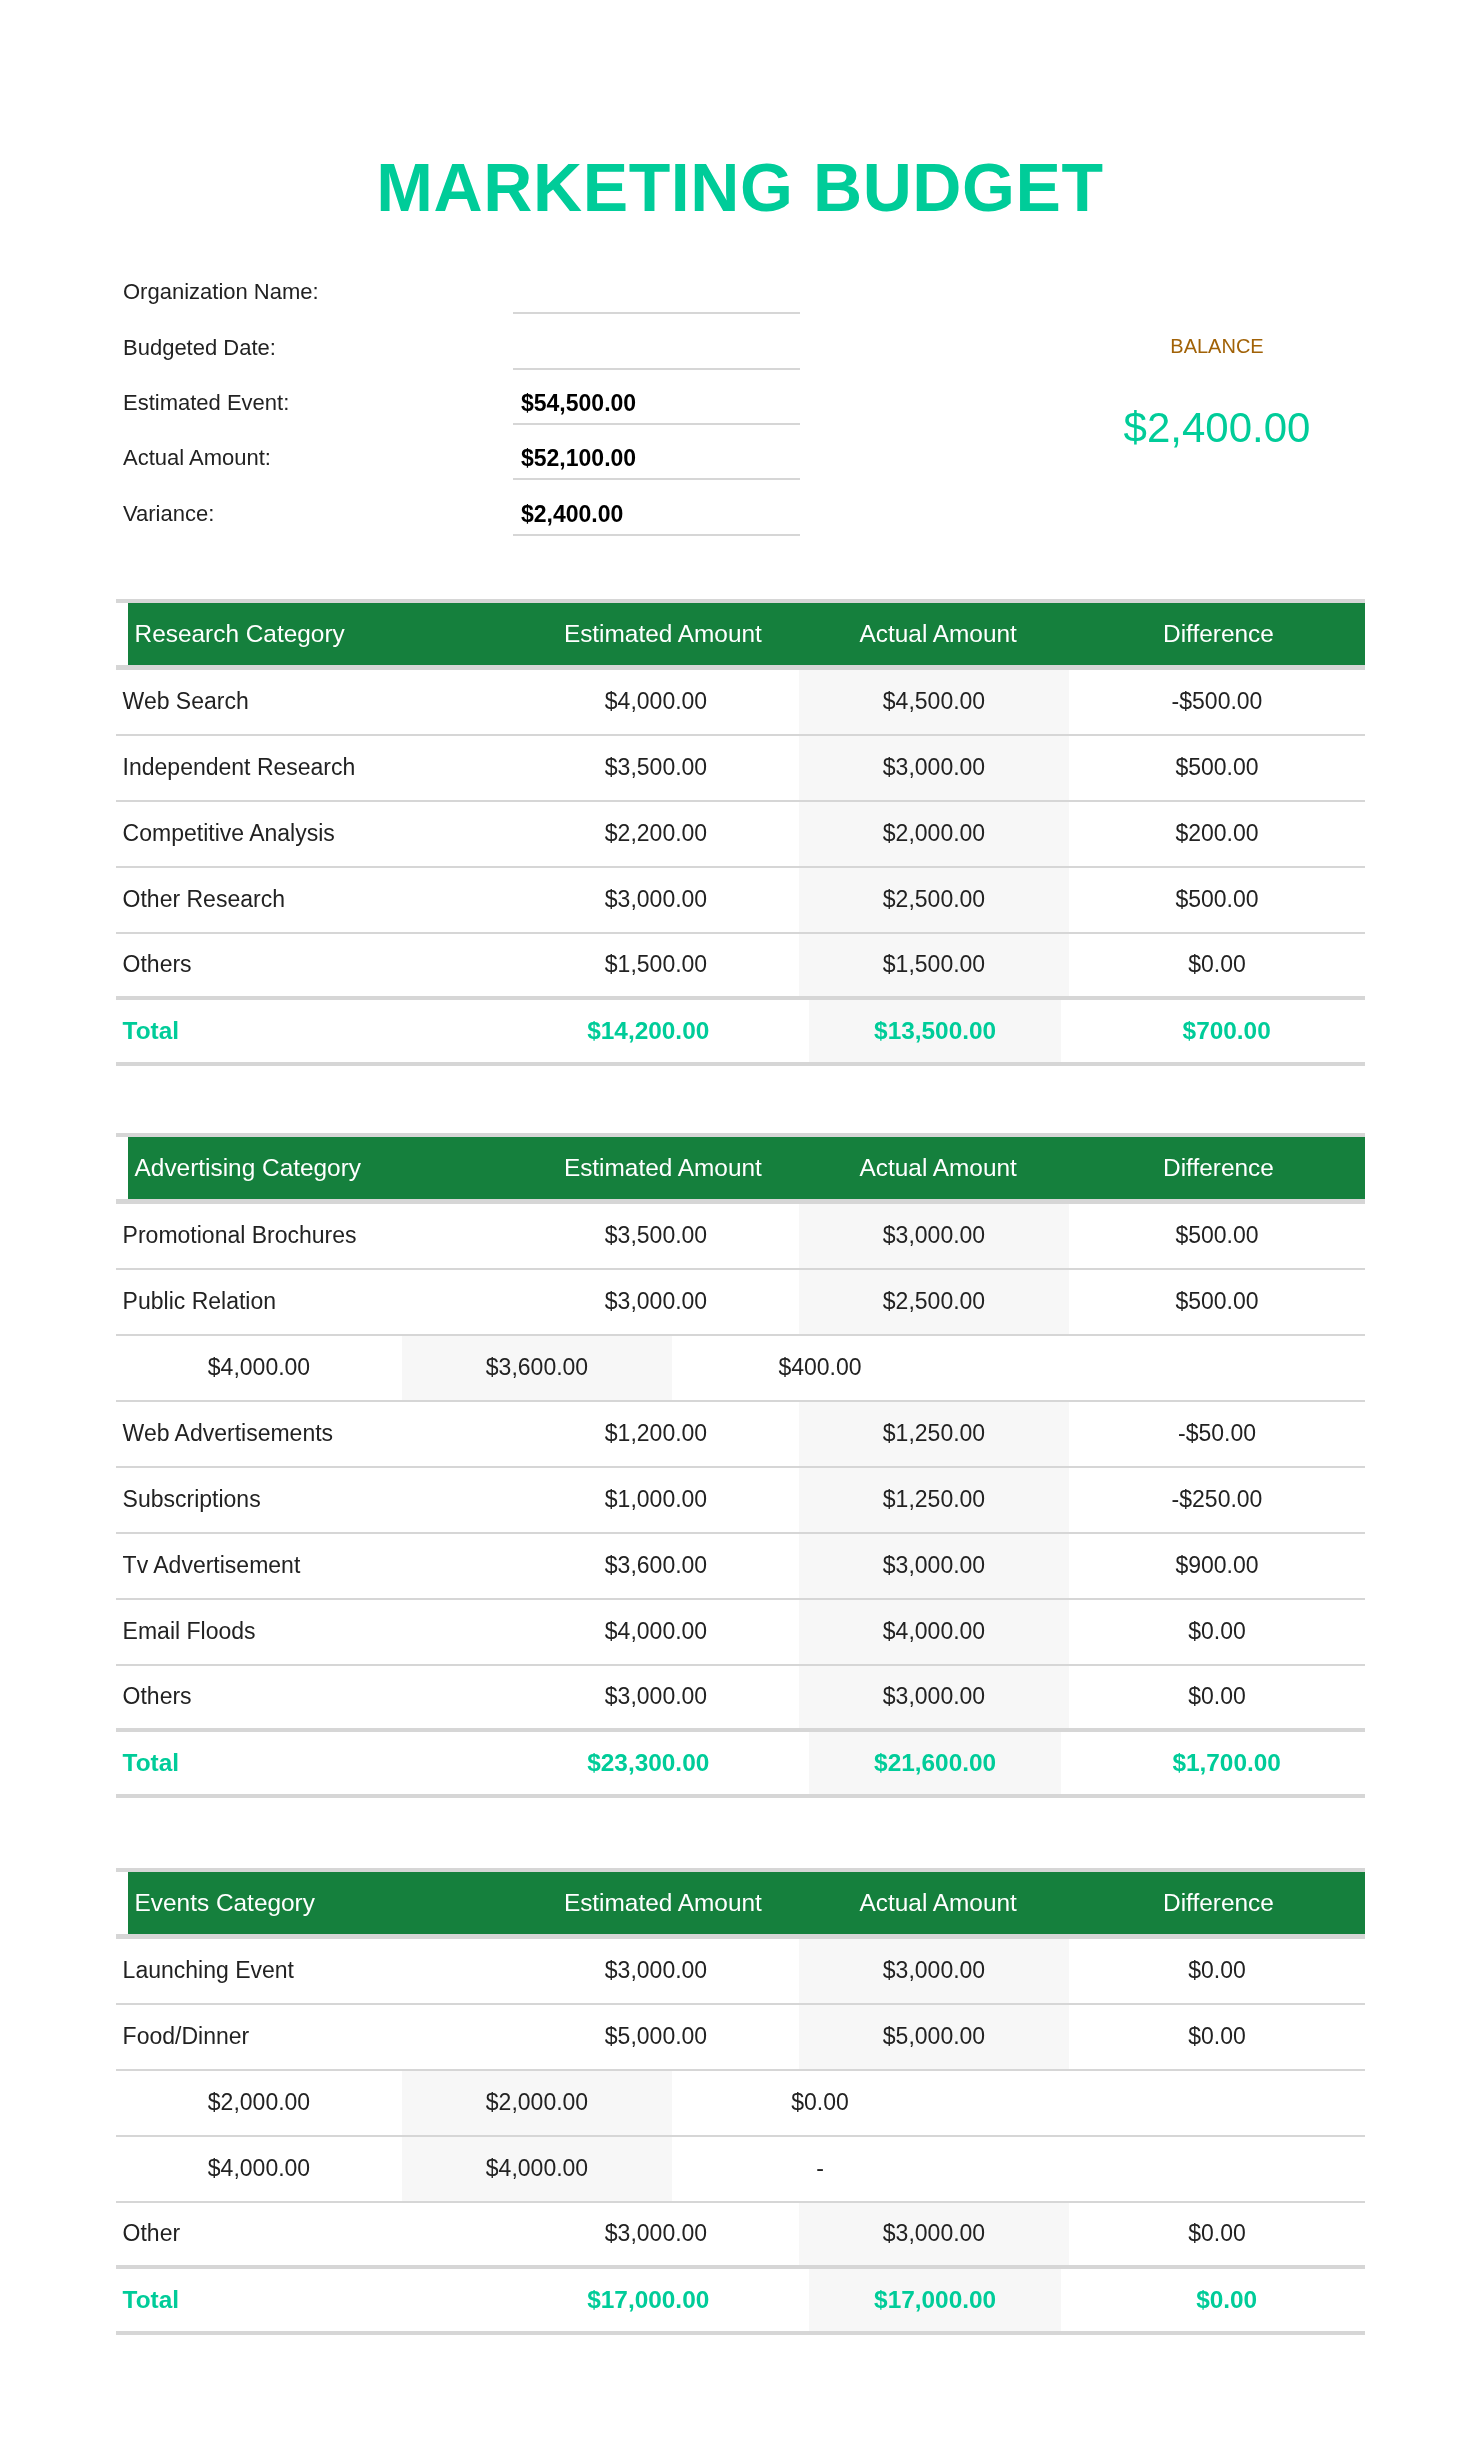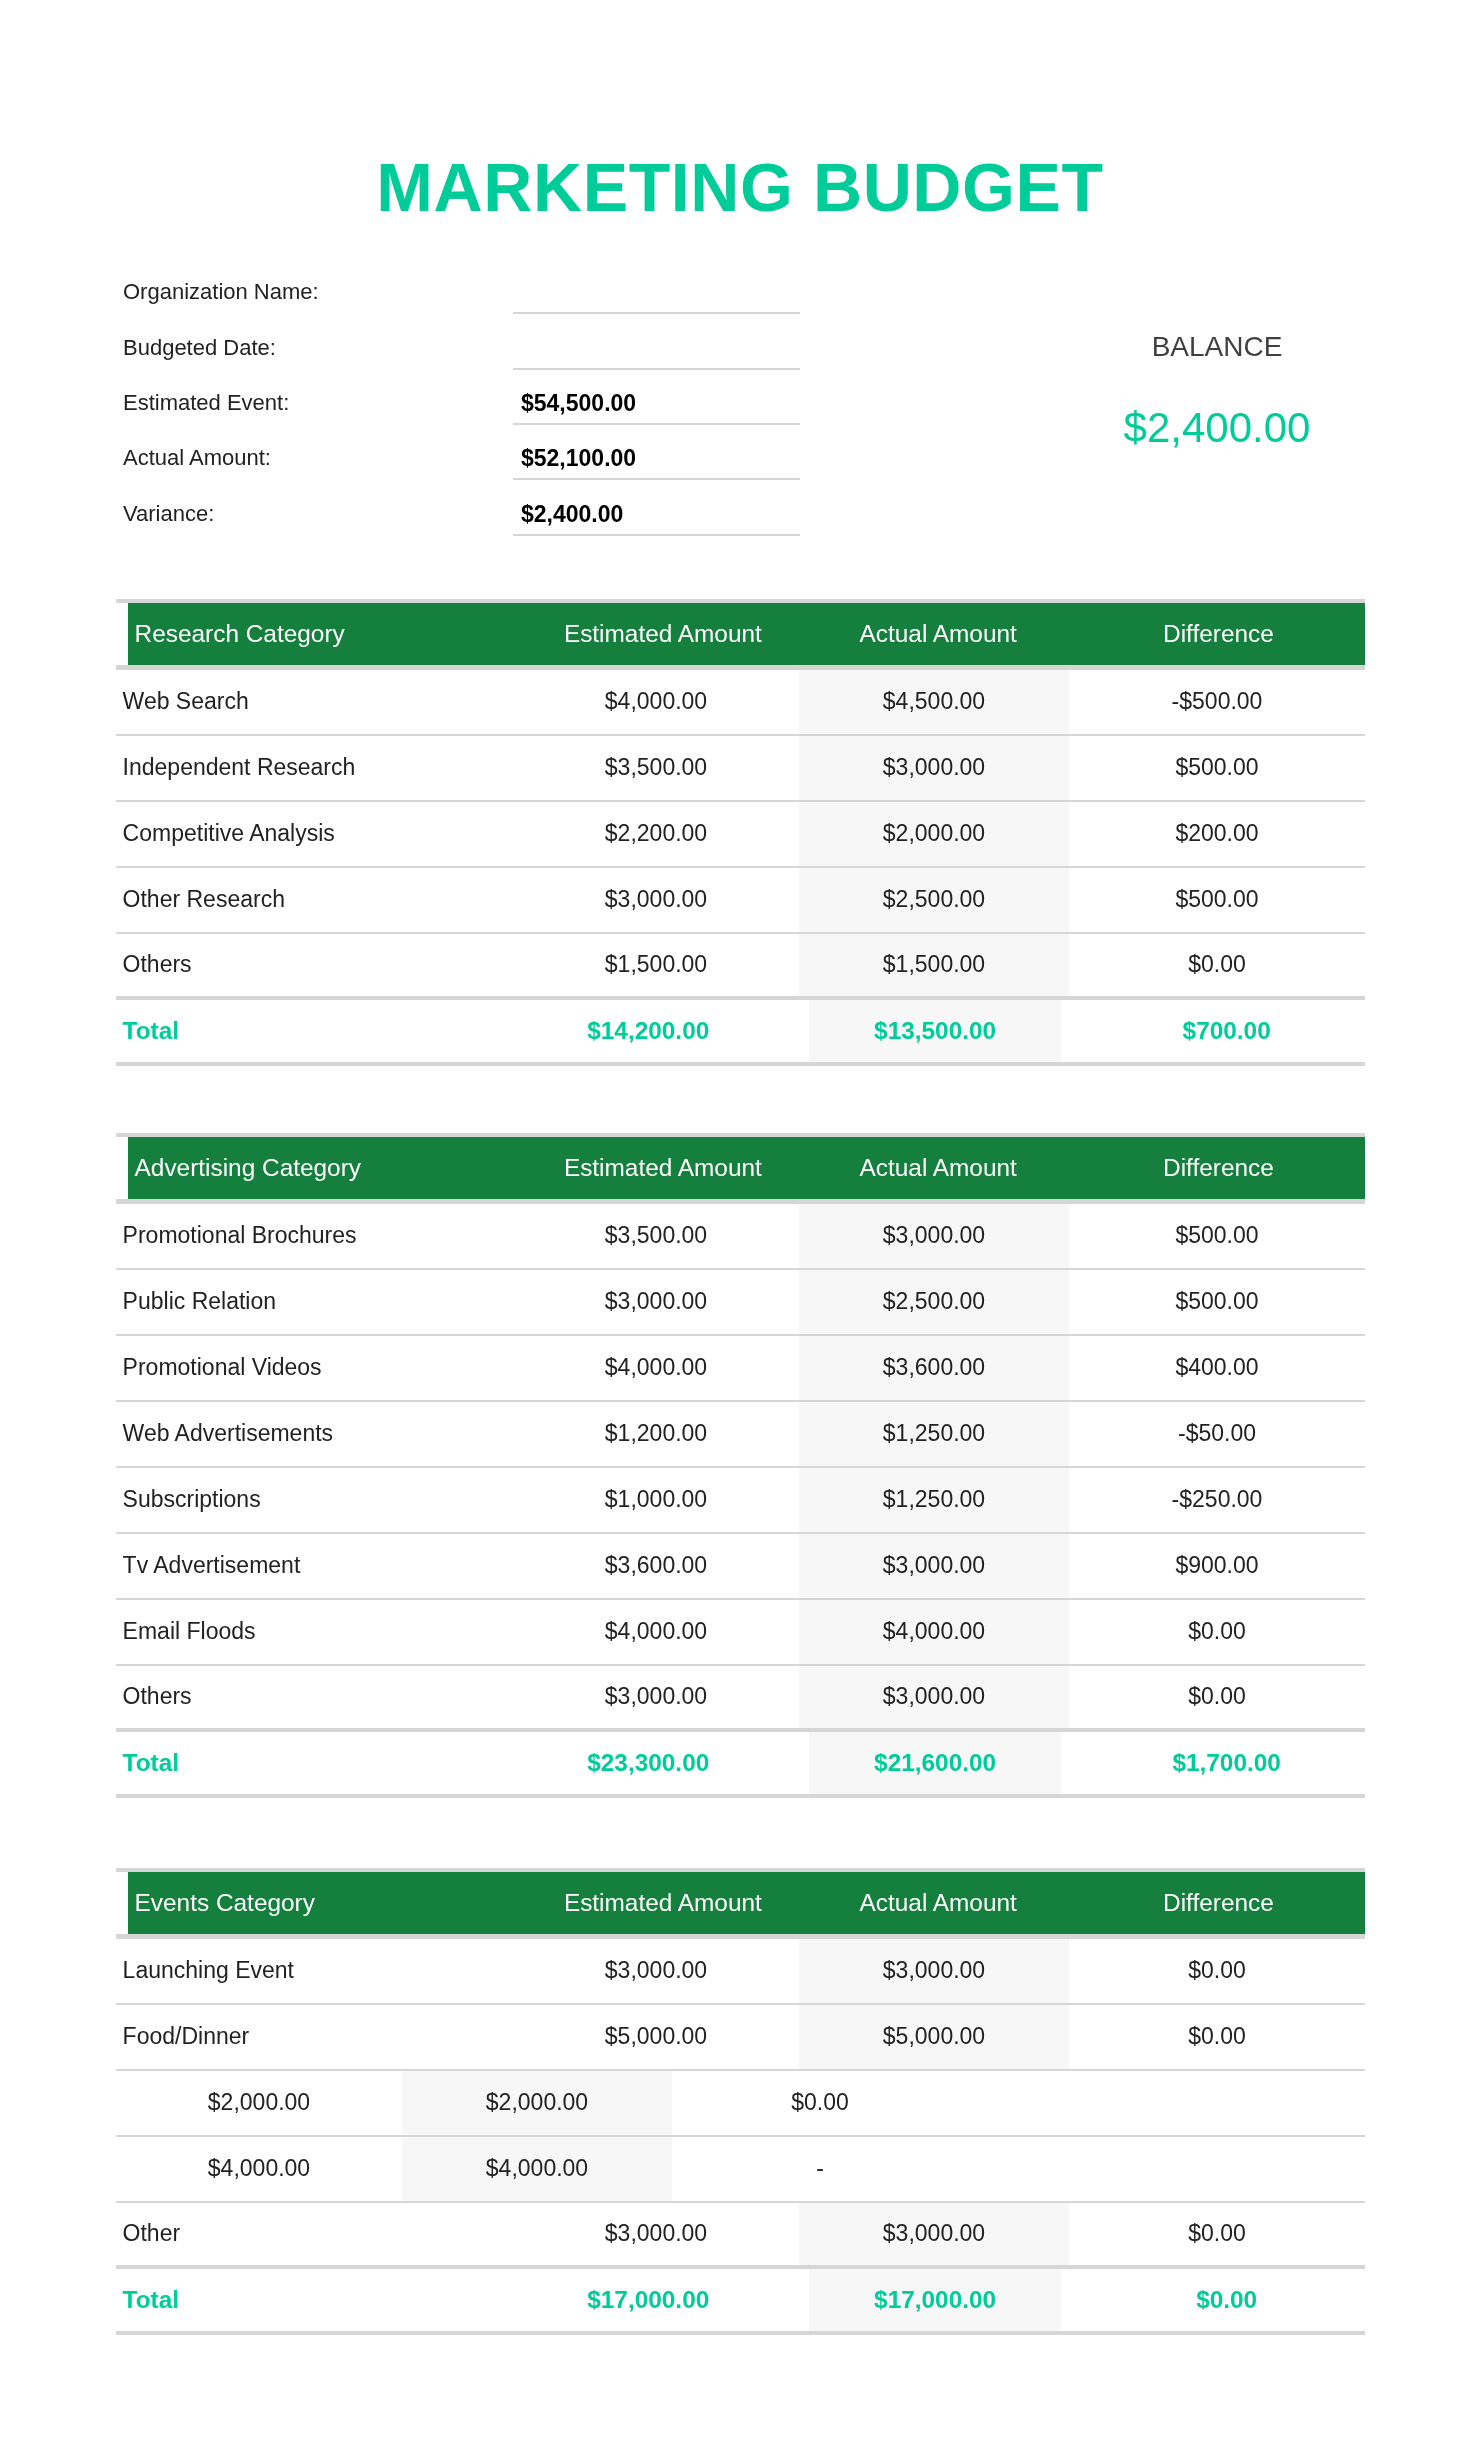--- a/index.html
+++ b/index.html
@@ -59,23 +59,23 @@
       bottom: 0;
       height: 2.2px;
       background: #D6D6D6;
     }
     .balance-label {
       position: absolute;
       left: 1069px;
       width: 296px;
       top: 330px;
       text-align: center;
-      font-size: 28px;
+      font-size: 20px;
       line-height: 33px;
-      color: #404040;
+      color: #a16207;
     }
     .balance-value {
       position: absolute;
       left: 1069px;
       width: 296px;
       top: 403px;
       text-align: center;
       font-size: 42px;
       line-height: 50px;
       color: #00CC99;
@@ -228,21 +228,20 @@
     <div class="cell c3">$3,000.00</div>
     <div class="cell c4">$500.00</div>
   </div>
   <div class="row">
     <div class="cell c1">Public Relation</div>
     <div class="cell c2">$3,000.00</div>
     <div class="cell c3">$2,500.00</div>
     <div class="cell c4">$500.00</div>
   </div>
   <div class="row">
-    <div class="cell c1">Promotional Videos</div>
     <div class="cell c2">$4,000.00</div>
     <div class="cell c3">$3,600.00</div>
     <div class="cell c4">$400.00</div>
   </div>
   <div class="row">
     <div class="cell c1">Web Advertisements</div>
     <div class="cell c2">$1,200.00</div>
     <div class="cell c3">$1,250.00</div>
     <div class="cell c4">-$50.00</div>
   </div>

